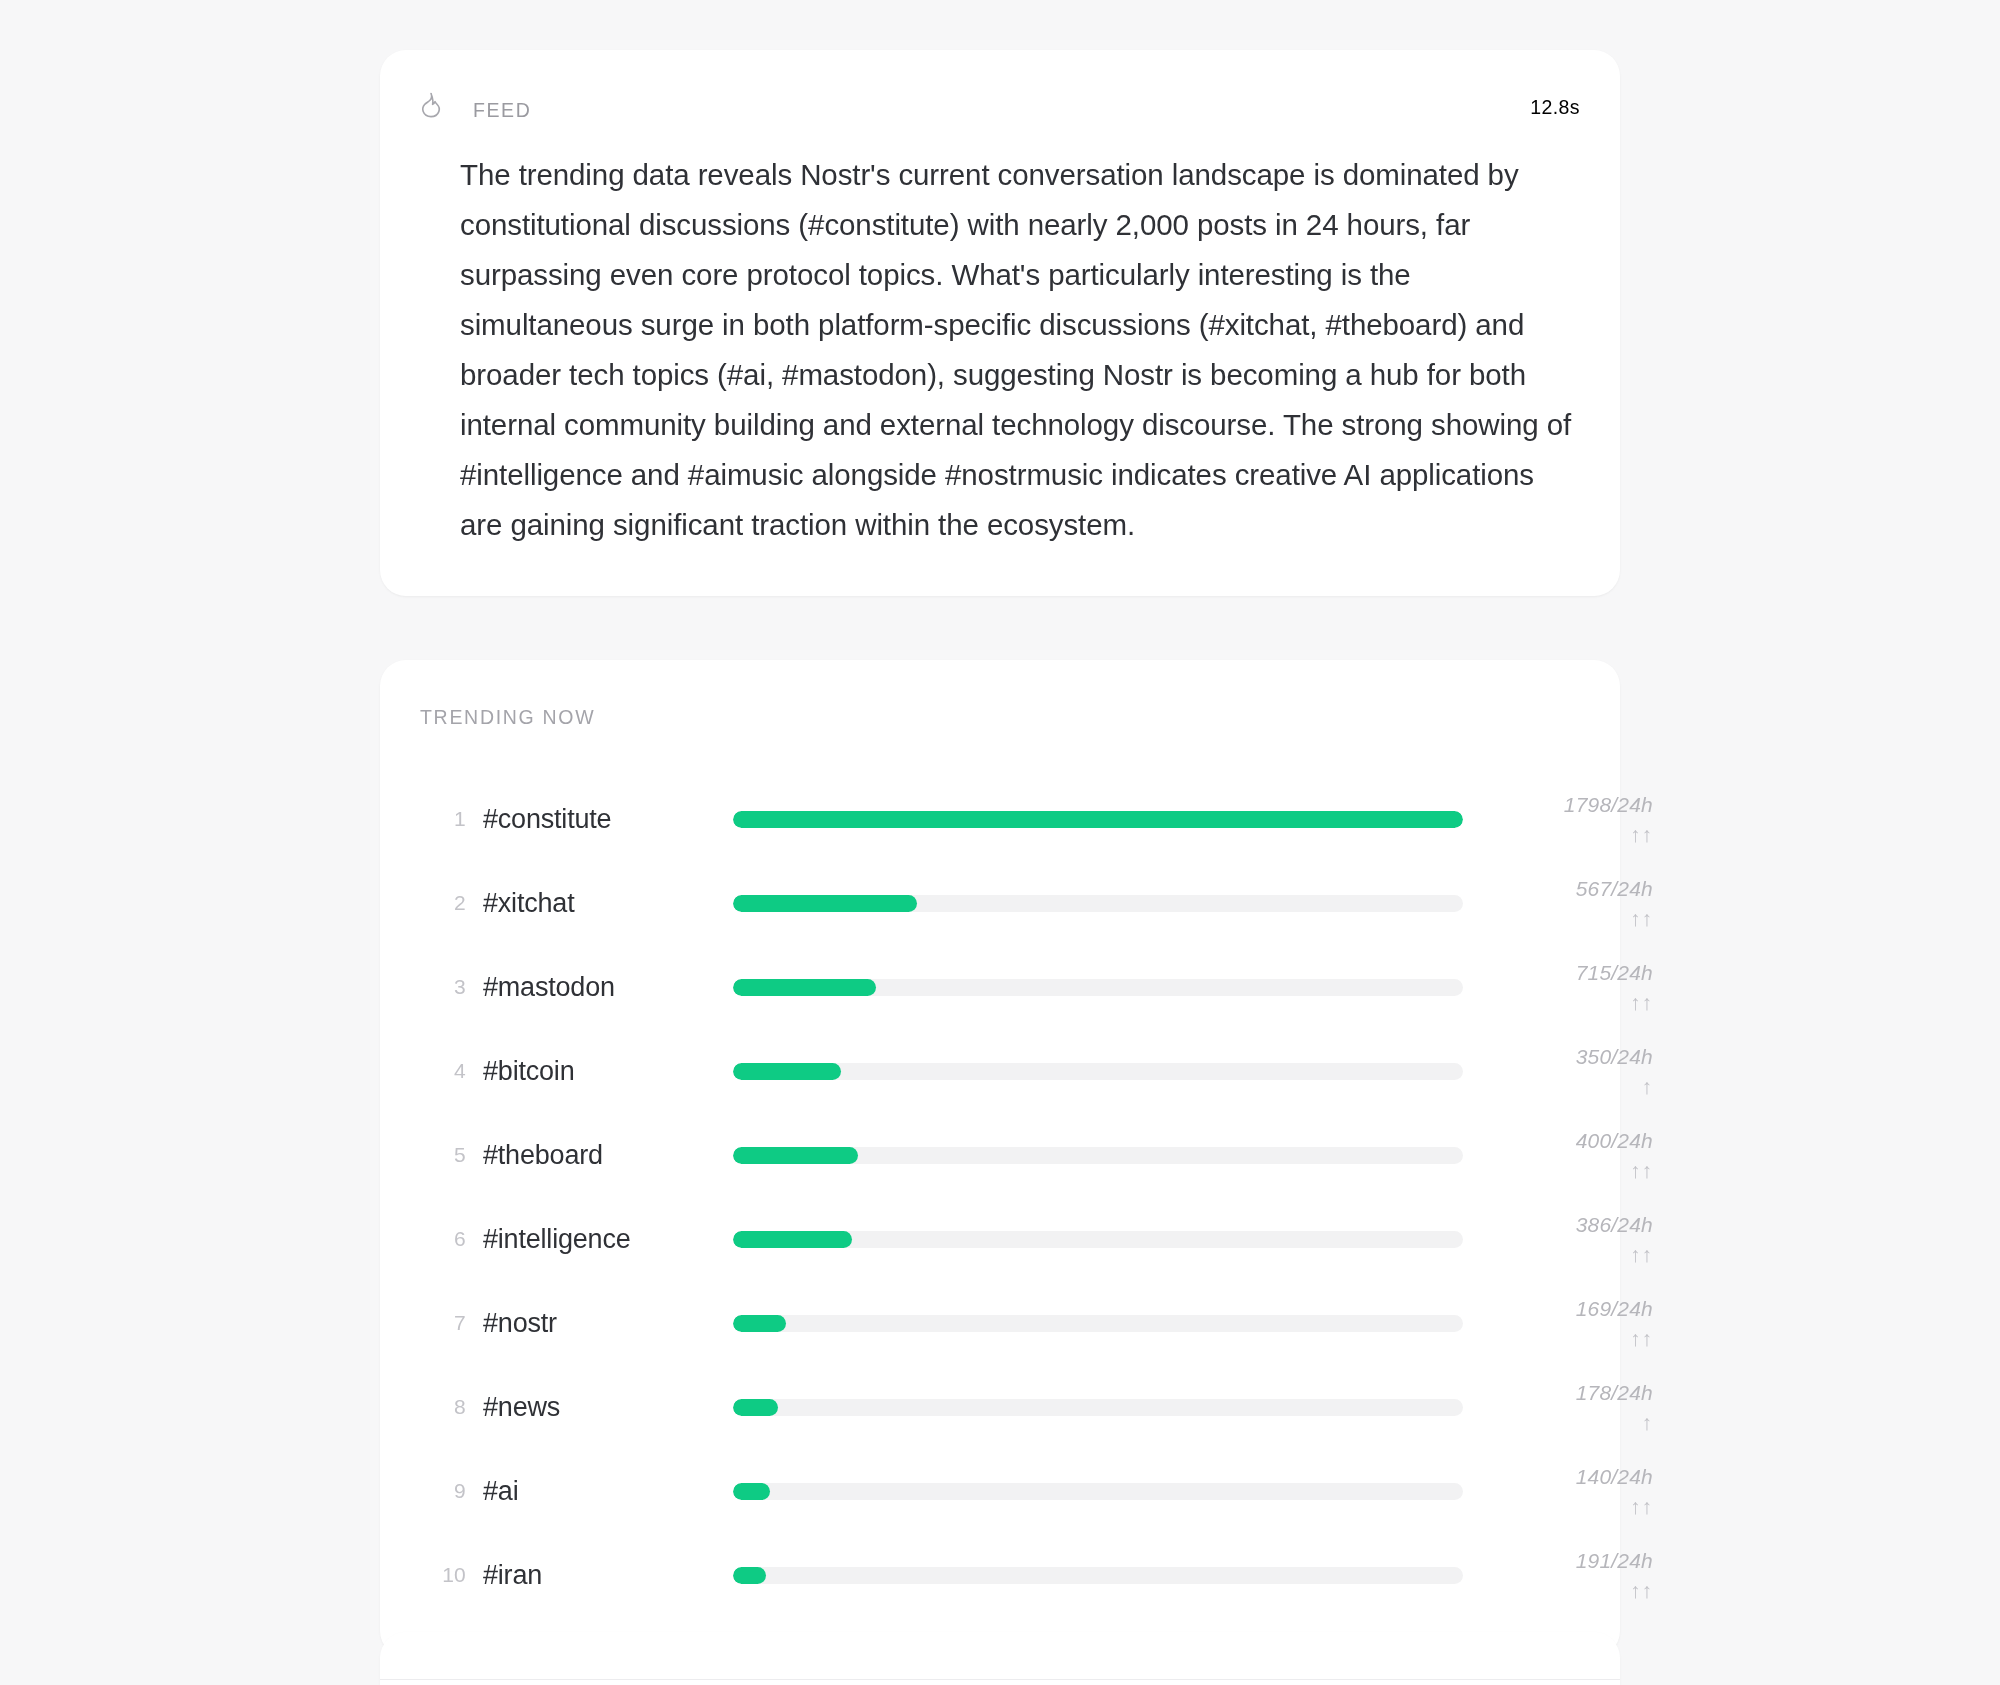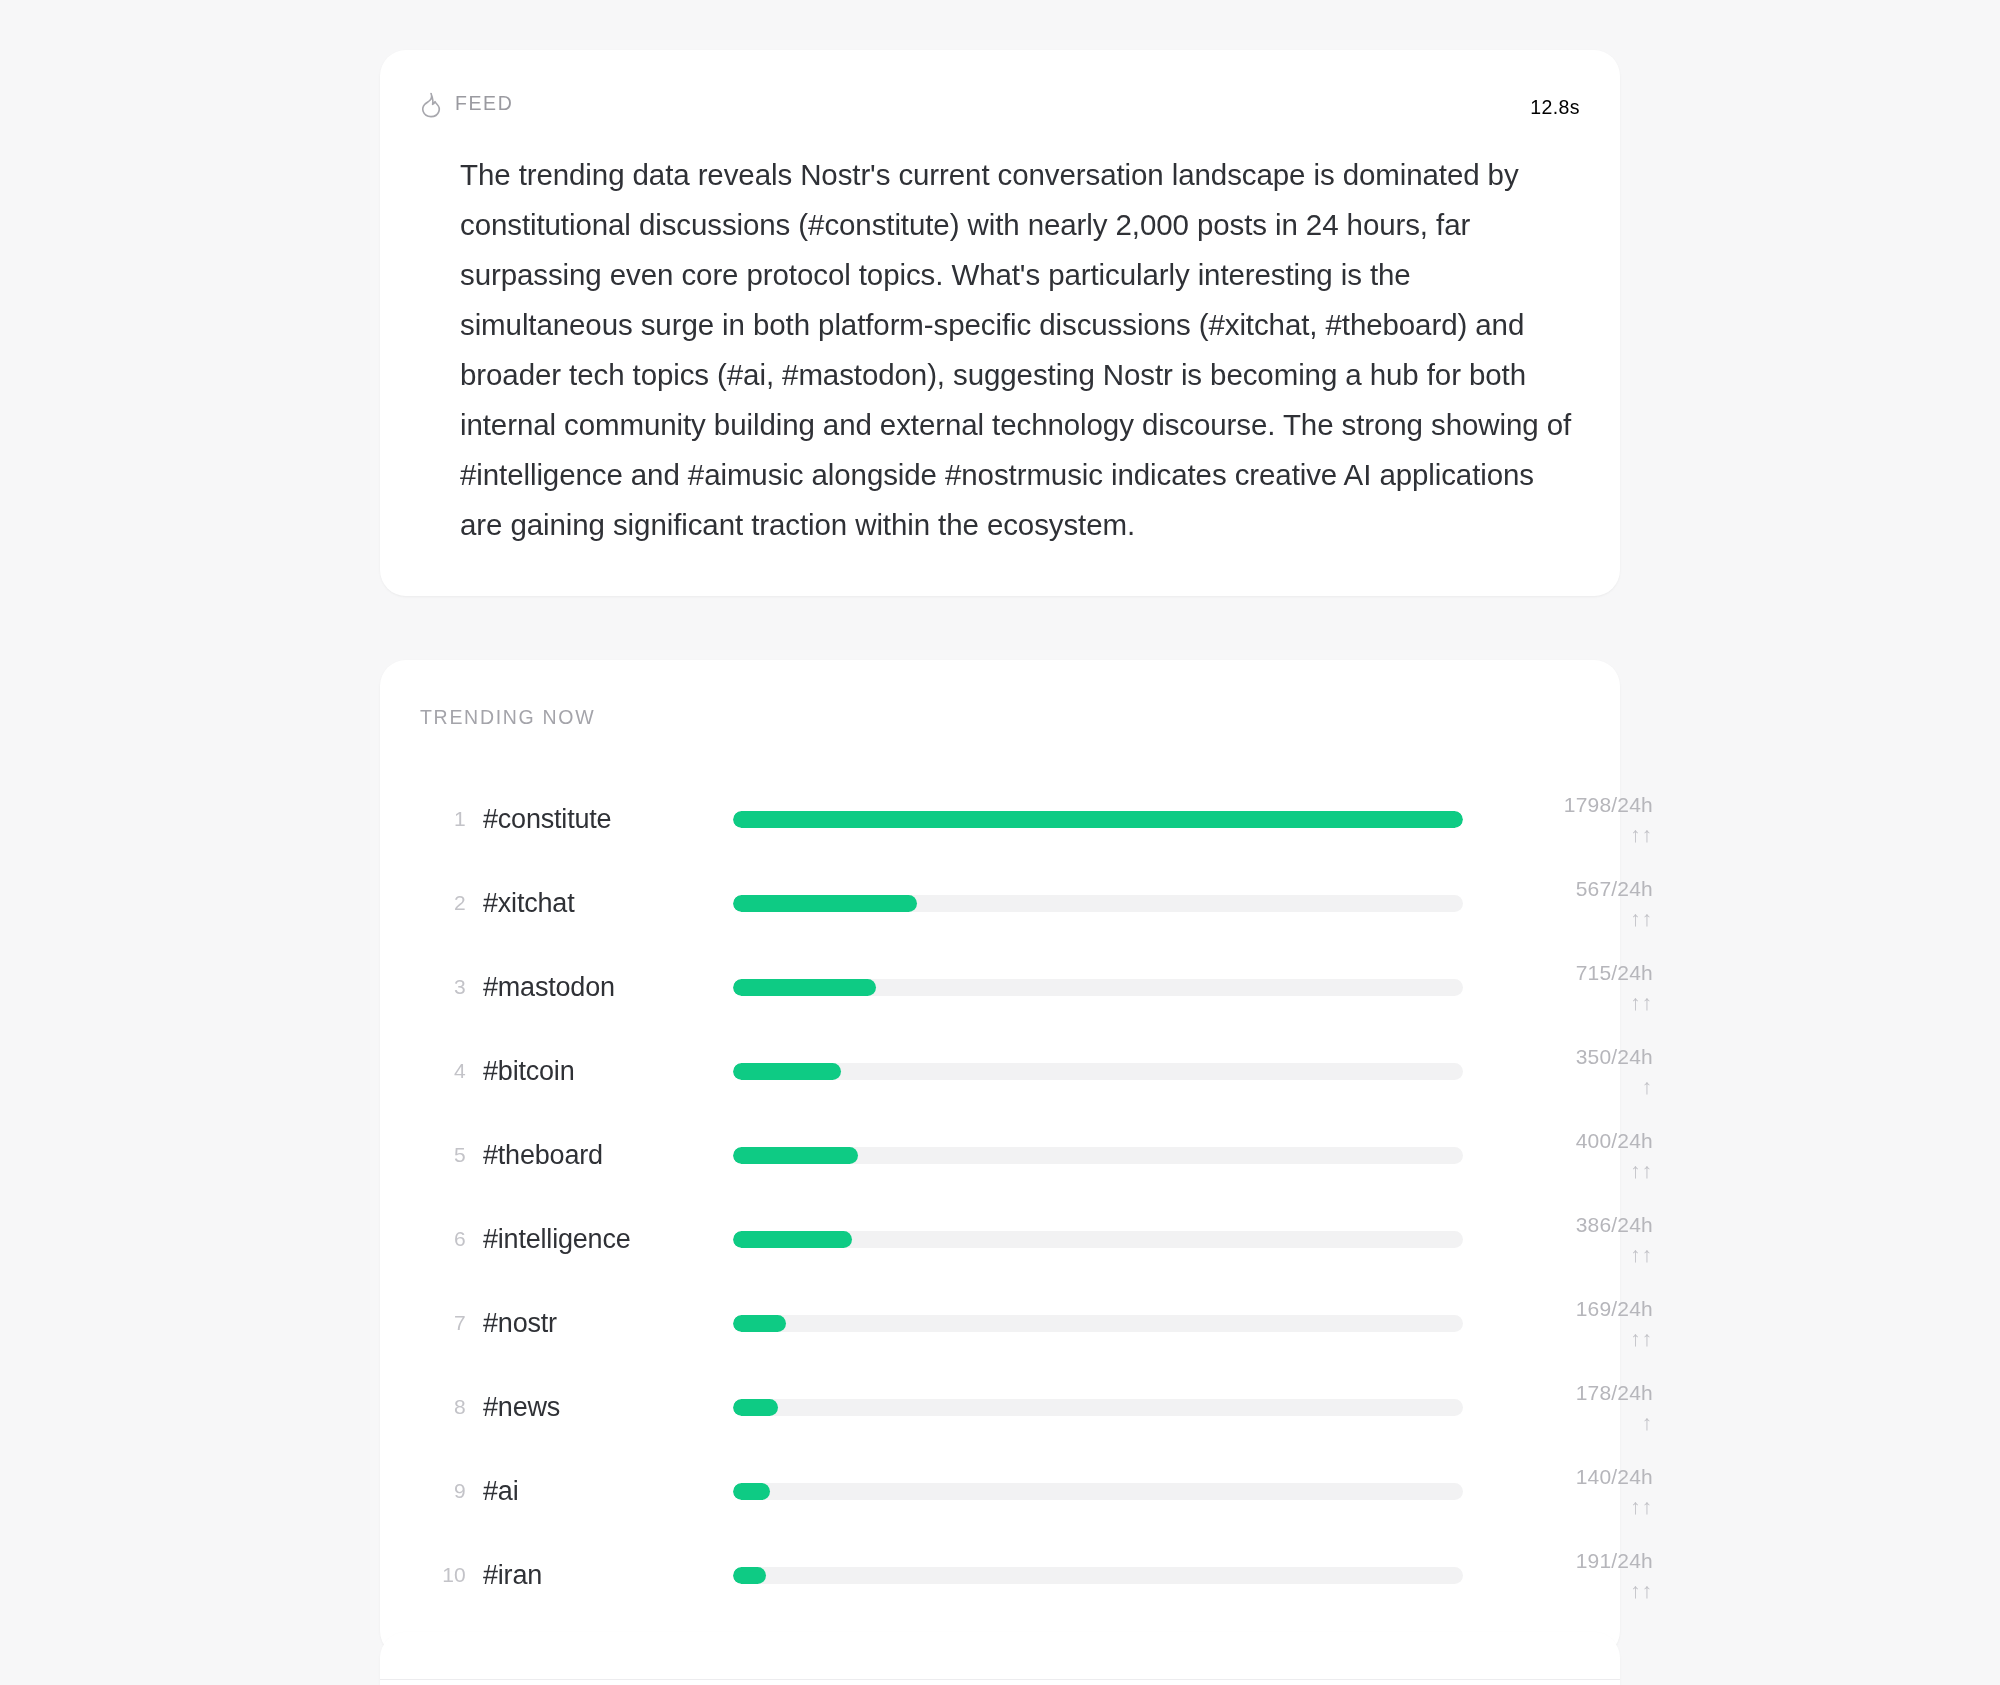--- a/index.html
+++ b/index.html
@@ -38,22 +38,22 @@
   .feed-head {
     display: flex;
     align-items: center;
     justify-content: space-between;
     height: 30px;
     margin-bottom: 28px;
   }
 
   .feed-head-left {
     display: flex;
-    align-items: flex-start;
-    gap: 13px;
+    align-items: flex-end;
+    gap: 31px;
   }
 
   .flame-icon { display: block; }
 
   .feed-label {
     font-size: 19.5px;
     letter-spacing: 1.6px;
     color: #9a9aa0;
     font-weight: 400;
   }
@@ -138,20 +138,21 @@
     height: 17px;
     background: #0ecb84;
     border-radius: 10px;
   }
 
   .trend-meta {
     flex: 0 0 190px;
     width: 190px;
     text-align: right;
     padding-left: 18px;
+    font-style: italic;
   }
 
   .trend-count {
     font-size: 21px;
     color: #b6b6bb;
     line-height: 31px;
     letter-spacing: 0.2px;
     white-space: nowrap;
   }
 

